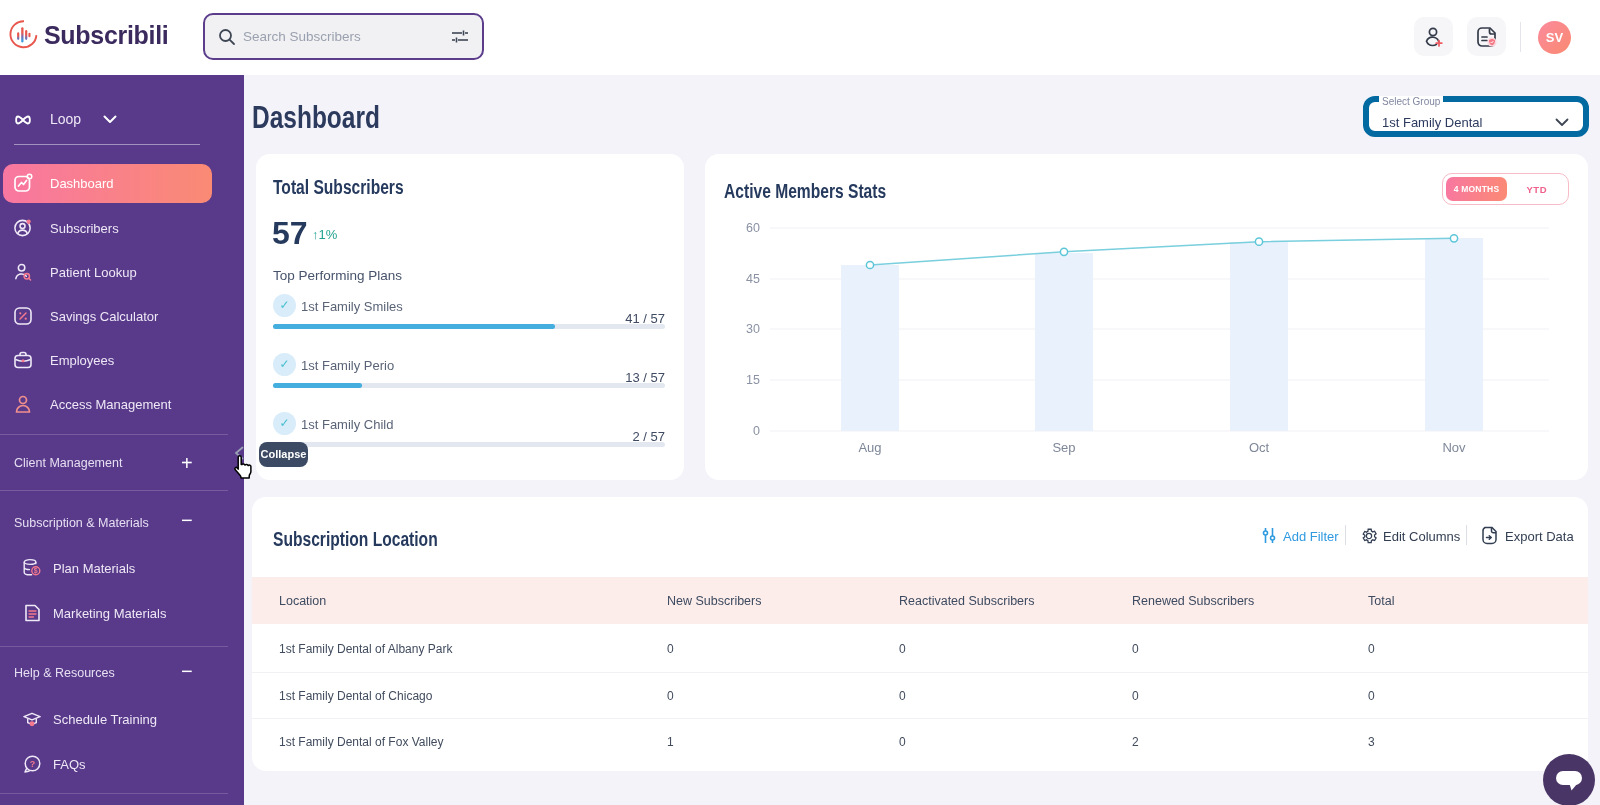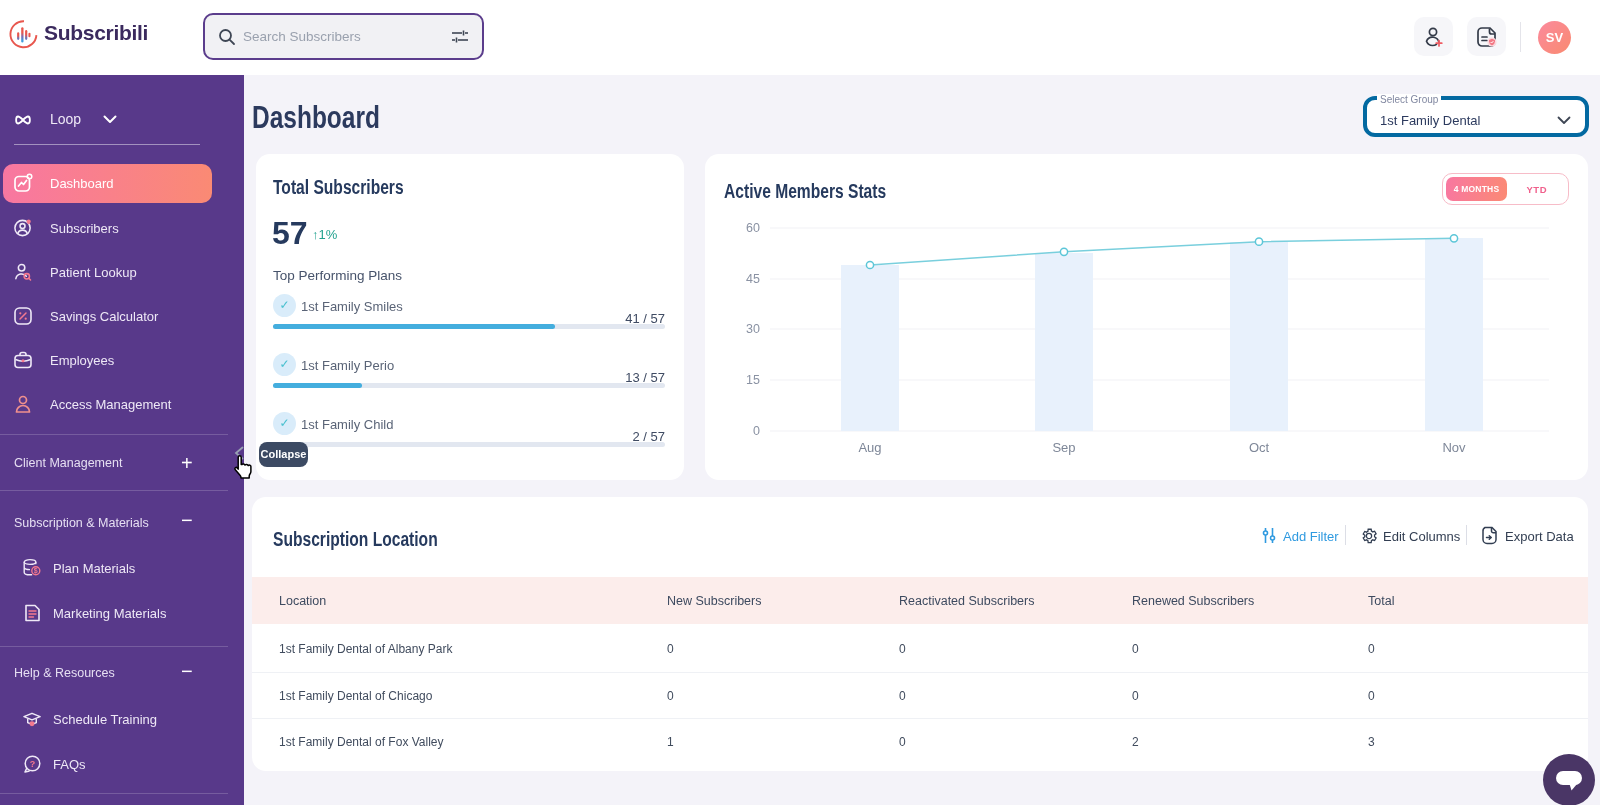--- a/index.html
+++ b/index.html
@@ -1,37 +1,37 @@
 <!DOCTYPE html>
 <html><head>
 <meta charset="utf-8">
 <style>
 * { margin:0; padding:0; box-sizing:border-box; }
 html,body { width:1600px; height:805px; overflow:hidden; font-family:"Liberation Sans", sans-serif; background:#fff; }
 .abs { position:absolute; }
 
 #header { position:absolute; left:0; top:0; width:1600px; height:75px; background:#fff; }
 #logo { position:absolute; left:0px; top:0px; width:150px; height:75px; }
-#logotext { position:absolute; left:44px; top:21px; font-size:21px; font-weight:bold; color:#3b2a5e; letter-spacing:-0.3px; }
+#logotext { position:absolute; left:44px; top:21px; font-size:25px; font-weight:bold; color:#3b2a5e; letter-spacing:-0.3px; }
 #search { position:absolute; left:203px; top:13px; width:281px; height:47px; background:#f1f1f4; border:2px solid #5b3d8c; border-radius:10px; }
 #search .ph { position:absolute; left:38px; top:14px; font-size:13.5px; color:#9aa1ae; }
 
 #sidebar { position:absolute; left:0; top:75px; width:244px; height:730px; background:#58398a; }
 .srow { position:absolute; left:0; width:228px; height:34px; display:flex; align-items:center; color:#eee8f6; font-size:13px; }
 .srow .ic { position:absolute; left:13px; width:20px; height:20px; }
 .srow .lbl { position:absolute; left:50px; }
 .sdivider { position:absolute; left:0; width:228px; height:1px; background:rgba(255,255,255,0.45); }
 .sdivider2 { position:absolute; left:0; width:228px; height:1px; background:rgba(255,255,255,0.18); }
 .shead { position:absolute; left:14px; color:#e6dff2; font-size:12.5px; }
 .splus { position:absolute; left:181px; color:#fff; font-size:20px; font-weight:300; }
 #dashpill { position:absolute; left:3px; top:89px; width:209px; height:39px; border-radius:10px; background:linear-gradient(90deg,#f877a1 0%, #fa8a74 100%); }
 
 #main { position:absolute; left:228px; top:75px; width:1372px; height:730px; background:#f4f3f9; }
 #pagetitle { position:absolute; left:252px; top:100px; font-size:31px; font-weight:bold; color:#2c3a5e; transform:scaleX(0.79); transform-origin:0 0; }
-#selgroup { position:absolute; left:1363px; top:96px; width:226px; height:41px; background:#fff; border:4px solid #0369a1; border-radius:12px; }
+#selgroup { position:absolute; left:1363px; top:96px; width:226px; height:41px; background:#fff; border:6px solid #0369a1; border-radius:12px; }
 #selgroup .flabel { position:absolute; left:10px; top:-6px; background:#fff; padding:0 3px; font-size:10px; color:#8087a0; line-height:11px; }
 #selgroup .val { position:absolute; left:13px; top:13px; font-size:13px; color:#2c3a5e; }
 .card { position:absolute; background:#fff; border-radius:14px; }
 #card1 { left:256px; top:154px; width:428px; height:326px; }
 #card2 { left:705px; top:154px; width:883px; height:326px; }
 #card3 { left:252px; top:497px; width:1336px; height:274px; }
 .ctitle { position:absolute; font-size:20px; font-weight:bold; color:#263a5e; transform:scaleX(0.78); transform-origin:0 0; }
 
 #big57 { position:absolute; left:16px; top:61px; font-size:32px; font-weight:bold; color:#263a5e; }
 #pct { position:absolute; left:56px; top:73px; font-size:13px; color:#22a28f; }

